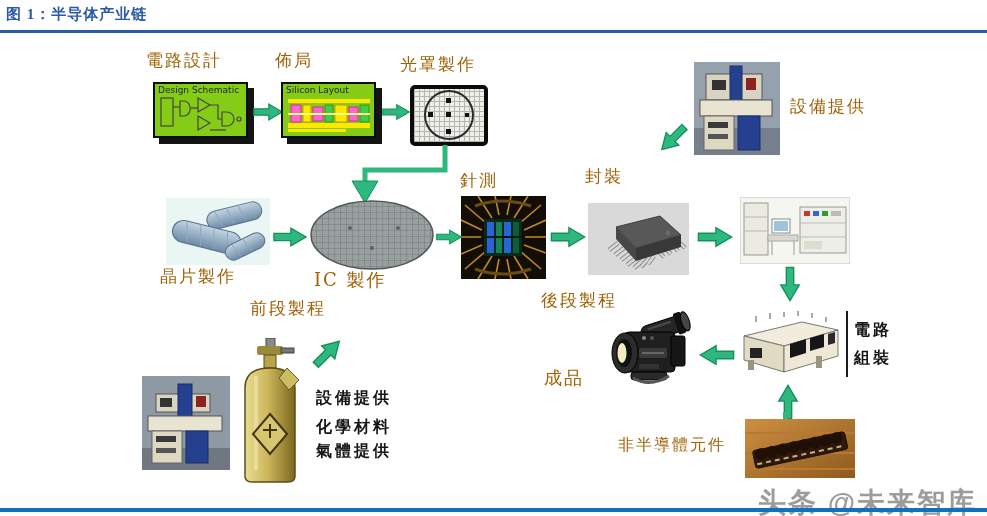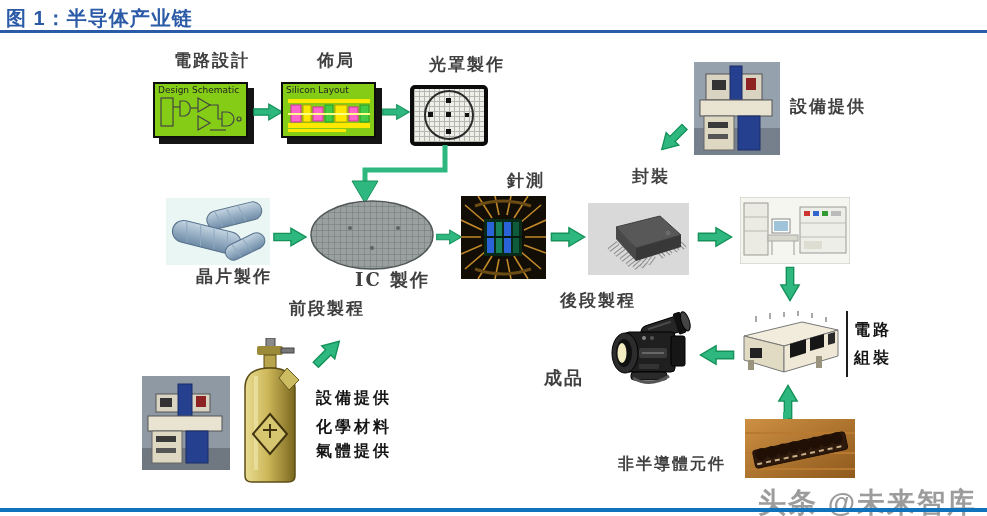--- a/index.html
+++ b/index.html
@@ -1,24 +1,24 @@
 <!DOCTYPE html>
 <html><head>
 <meta charset="utf-8">
 <style>
   html,body{margin:0;padding:0;background:#fff;}
   #stage{position:relative;width:987px;height:516px;background:#ffffff;overflow:hidden;
          font-family:"Liberation Sans","DejaVu Sans",sans-serif;}
   .rule{position:absolute;left:0;width:987px;}
   #title-rule{top:30px;height:3px;background:#2b5aa7;}
   #bottom-rule{top:508px;height:4px;background:#0e72bd;}
-  #fig-title{position:absolute;left:6px;top:5px;font-size:20px;font-weight:bold;color:#2b5aa7;
-             font-family:Liberation Sans, sans-serif;letter-spacing:1px;}
-  .lbl{position:absolute;font-family:"DejaVu Serif","Liberation Serif",serif;font-weight:bold;
-       color:#404040;font-size:17px;letter-spacing:2px;white-space:nowrap;text-align:right;}
+  #fig-title{position:absolute;left:6px;top:5px;font-size:15px;font-weight:bold;color:#2b5aa7;
+             font-family:Liberation Serif, serif;letter-spacing:1px;}
+  .lbl{position:absolute;font-family:"DejaVu Serif","Liberation Serif",serif;font-weight:normal;
+       color:#a16207;font-size:17px;letter-spacing:2px;white-space:nowrap;text-align:left;}
   .pframe{position:absolute;background:#84cc16;border:2px solid #0d0d0d;box-shadow:6px 6px 0 #141414;
           width:95px;height:56px;box-sizing:border-box;padding:1px 3px;}
   .ptitle{font:9px "DejaVu Sans",sans-serif;color:#222;white-space:nowrap;}
   .mask{position:absolute;left:410px;top:85px;width:78px;height:61px;box-sizing:border-box;
         border:4px solid #0b0b0b;border-radius:5px;background-color:#efefea;
         background-image:repeating-linear-gradient(0deg,#b6b6b0 0 1px,transparent 1px 5px),
                          repeating-linear-gradient(90deg,#b6b6b0 0 1px,transparent 1px 5px);}
   .img{position:absolute;}
   .arr{position:absolute;width:38px;height:26px;}
   .arr svg{display:block;}
@@ -296,21 +296,21 @@
     <path d="M38,70 Q55,80 74,68" stroke="#555" stroke-width="3" fill="none"></path>
   </svg>
 
   <div class="arr" style="left:770px;top:389px;transform:rotate(-90deg);">
     <svg width="38" height="24" viewBox="0 0 38 26">
         <polygon points="1,9 20,9 20,3 37,13 20,23 20,17 1,17" fill="#2eb87f" stroke="#149159" stroke-width="1.5"></polygon>
       </svg>
   </div>
   <div class="img" style="left:783px;top:412px;width:5px;height:9px;background:#2eb87f;"></div>
 
-  <div class="lbl" style="left:618px;top:435px;font-size:16px;margin-top:19px;">非半導體元件</div>
+  <div class="lbl" style="left:618px;top:435px;font-size:16px;">非半導體元件</div>
   <svg class="img" style="left:745px;top:419px;" width="110" height="59" viewBox="0 0 110 59">
     <defs>
       <linearGradient id="wood" x1="0" y1="0" x2="1" y2="1">
         <stop offset="0" stop-color="#cd8f42"></stop>
           <stop offset="1" stop-color="#8f5a1d"></stop>
       </linearGradient>
     </defs>
     <rect width="110" height="59" fill="url(#wood)"></rect>
     <path d="M0,14 H110 M0,34 H110 M0,50 H110" stroke="#b87a30" stroke-width="2"></path>
     <g transform="rotate(-12 55 30)">

